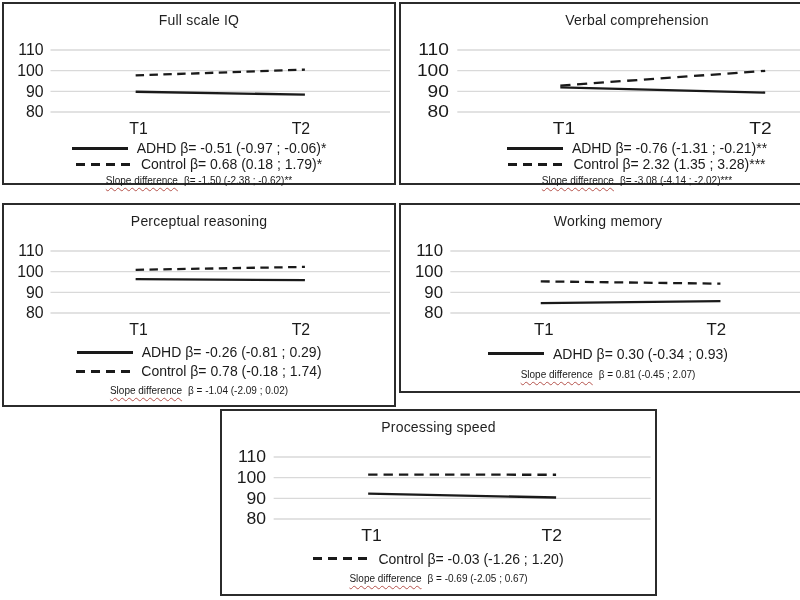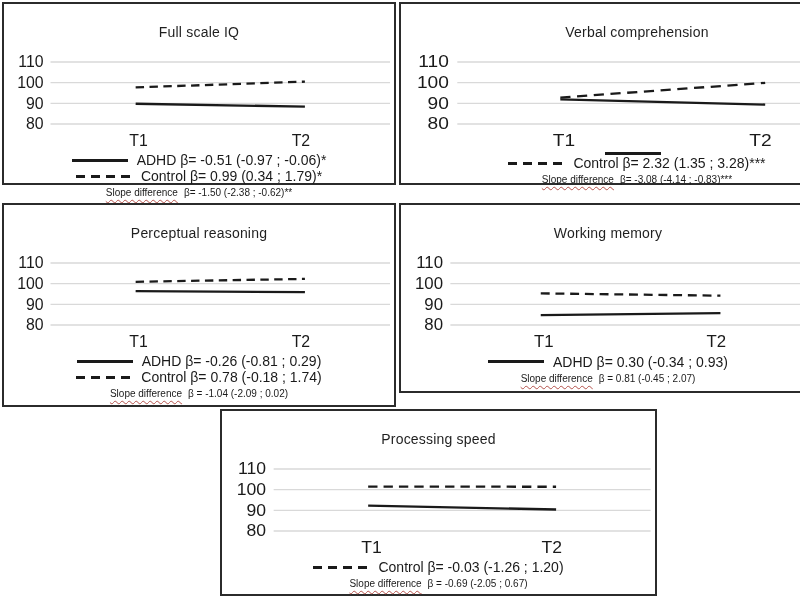--- a/index.html
+++ b/index.html
@@ -18,21 +18,21 @@
   }
   .p1{left:2px;top:2px;width:394px;height:183px;}
   .p2{left:399px;top:2px;width:476px;height:183px;}
   .p3{left:2px;top:203px;width:394px;height:204px;}
   .p4{left:399px;top:203px;width:418px;height:190px;}
   .p5{left:192px;top:409px;width:437px;height:187px;margin-left:28px;}
   .ptitle{
     flex:0 0 20px;
     text-align:center;
     font-size:14px;
-    padding-top:20px;
+    padding-top:8px;
     color:#1f1f1f;
     letter-spacing:.2px;
   }
   svg.plot{display:block;width:100%;height:106px;flex:0 0 106px;}
   svg.plot text{font-family:"Liberation Sans",sans-serif;fill:#1a1a1a;}
   .legend{flex:1;display:flex;flex-direction:column;justify-content:space-evenly;padding:2px 0 3px 0;}
   .lrow{
     display:flex;align-items:center;justify-content:center;
     font-size:14px;line-height:16px;white-space:nowrap;
   }
@@ -71,21 +71,21 @@
       <text x="136" y="102" text-anchor="middle" font-size="16">T1</text>
       <text x="300" y="102" text-anchor="middle" font-size="16">T2</text>
     </svg>
   <div class="legend">
     <div class="lrow">
       <span class="sample solid"></span>
       <span>ADHD β= -0.51 (-0.97 ; -0.06)*</span>
     </div>
     <div class="lrow">
       <span class="sample dashed"></span>
-      <span>Control β= 0.99 (0.34 ; 1.79)*</span>
+      <span>Control β= 0.68 (0.18 ; 1.79)*</span>
     </div>
     <div class="srow">
       <span class="slabel">Slope difference</span>
       <span>β= -1.50 (-2.38 ; -0.62)**</span>
     </div>
   </div>
 </div>
 
 <div class="panel p2">
   <div class="ptitle">Verbal comprehension</div>
@@ -99,28 +99,29 @@
       <line x1="47" y1="80" x2="390" y2="80" stroke="#d9d9d9" stroke-width="1.3"></line>
       <text x="40" y="85.5" text-anchor="end" font-size="16">80</text>
       <line x1="133" y1="55.40666666666666" x2="304" y2="60.57333333333332" stroke="#1a1a1a" stroke-width="2.3" fill="none"></line>
       <line x1="133" y1="53.546666666666674" x2="304" y2="38.87333333333332" stroke="#1a1a1a" stroke-width="2.3" fill="none" stroke-dasharray="8.5 5.5"></line>
       <text x="136" y="102" text-anchor="middle" font-size="16">T1</text>
       <text x="300" y="102" text-anchor="middle" font-size="16">T2</text>
     </svg>
   <div class="legend">
     <div class="lrow">
       <span class="sample solid"></span>
+      <span>ADHD β= -0.76 (-1.31 ; -0.21)**</span>
     </div>
     <div class="lrow">
       <span class="sample dashed"></span>
       <span>Control β= 2.32 (1.35 ; 3.28)***</span>
     </div>
     <div class="srow">
       <span class="slabel">Slope difference</span>
-      <span>β= -3.08 (-4.14 ; -0.83)***</span>
+      <span>β= -3.08 (-4.14 ; -2.02)***</span>
     </div>
   </div>
 </div>
 
 <div class="panel p3">
   <div class="ptitle">Perceptual reasoning</div>
   <svg class="plot" viewBox="0 0 394 106" preserveAspectRatio="none">
       <line x1="47" y1="18" x2="390" y2="18" stroke="#d9d9d9" stroke-width="1.3"></line>
       <text x="40" y="23.5" text-anchor="end" font-size="16">110</text>
       <line x1="47" y1="38.66666666666667" x2="390" y2="38.66666666666667" stroke="#d9d9d9" stroke-width="1.3"></line>

